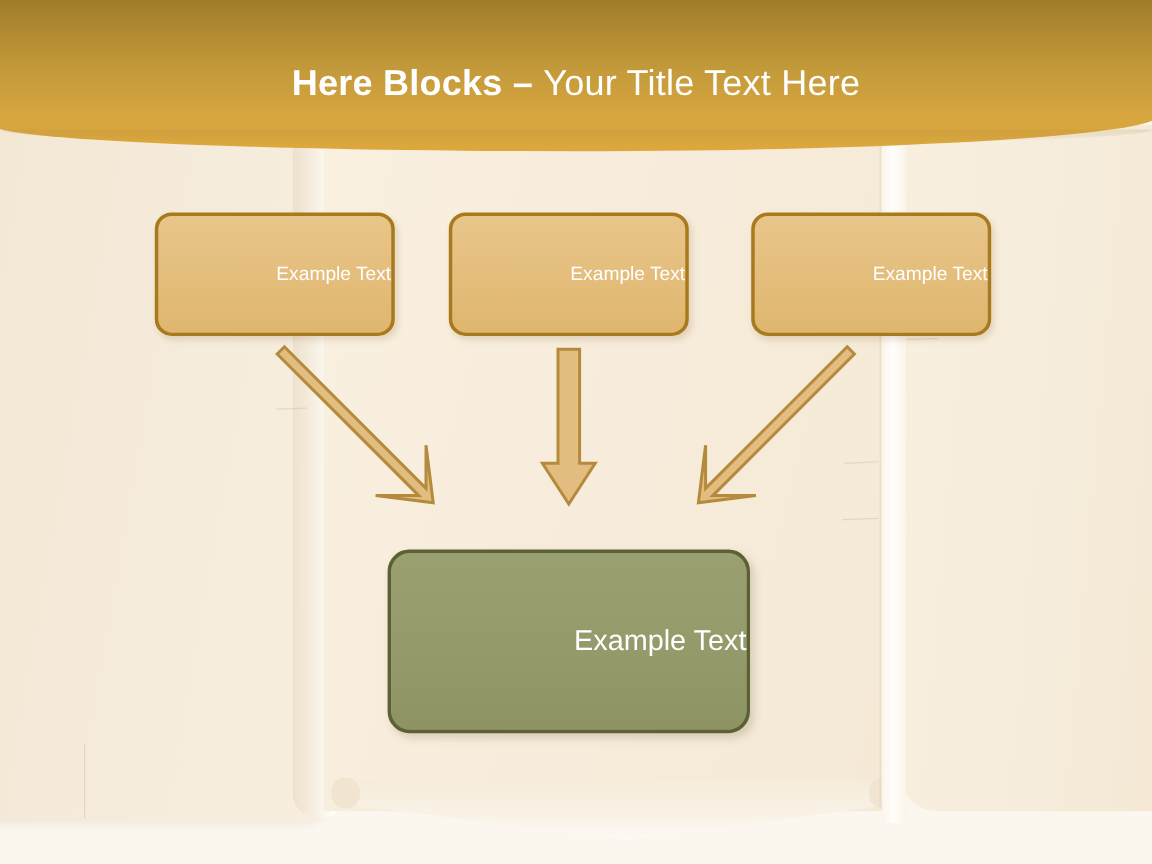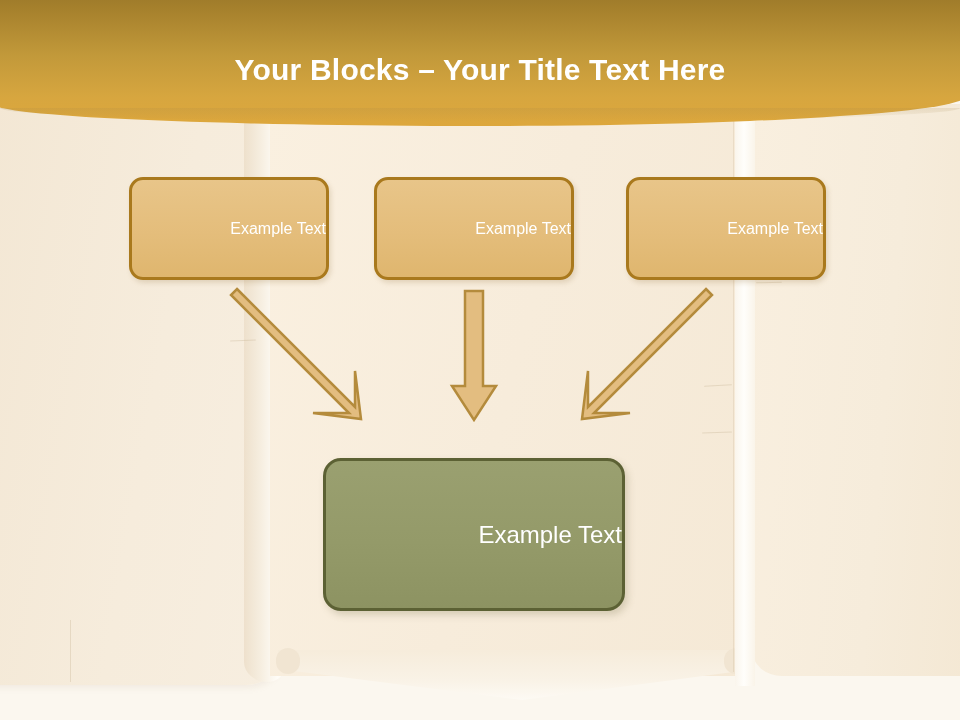--- a/index.html
+++ b/index.html
@@ -148,21 +148,21 @@
     position: absolute;
     left: 0; top: 53px;
     width: 960px;
     text-align: center;
     color: #ffffff;
     font-size: 30px;
     letter-spacing: 0.2px;
     white-space: nowrap;
   }
   .slide-title .t-bold { font-weight: bold; }
-  .slide-title .t-light { font-weight: bold; }
+  .slide-title .t-light { font-weight: normal; }
 
   
   .node {
     position: absolute;
     box-sizing: border-box;
     display: flex;
     align-items: center;
     justify-content: flex-end;
     color: #ffffff;
     text-align: center;
@@ -230,21 +230,21 @@
 
   <div class="mark mark-a"></div>
   <div class="mark mark-b"></div>
   <div class="mark mark-c"></div>
   <div class="mark mark-d"></div>
 
   <div class="header-band"></div>
   <div class="header-shadow"></div>
 
   <div class="slide-title">
-    <span class="t-bold">Your Blocks</span><span class="t-bold"> – </span><span class="t-light">Your Title Text Here</span>
+    <span class="t-bold">Here Blocks</span><span class="t-bold"> – </span><span class="t-light">Your Title Text Here</span>
   </div>
 
   <svg class="arrow-svg" id="arrow-left-svg" width="140" height="140" viewBox="0 0 140 140">
     <polygon class="arrow-shape" points="12,6 130,124 130,88 136,136 88,130 124,130 6,12"></polygon>
   </svg>
 
   <svg class="arrow-svg" id="arrow-mid-svg" width="48" height="136" viewBox="0 0 48 136">
     <polygon class="arrow-shape" points="15,3 33,3 33,98 46,98 24,132 2,98 15,98"></polygon>
   </svg>
 

